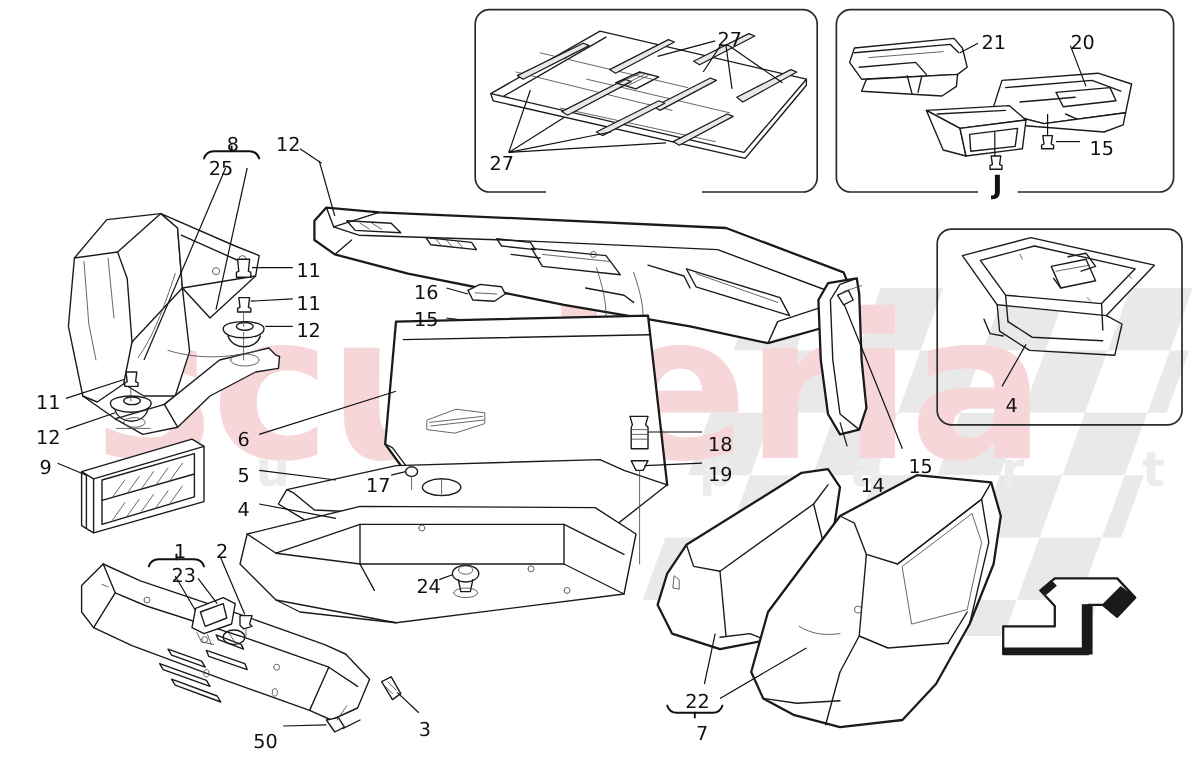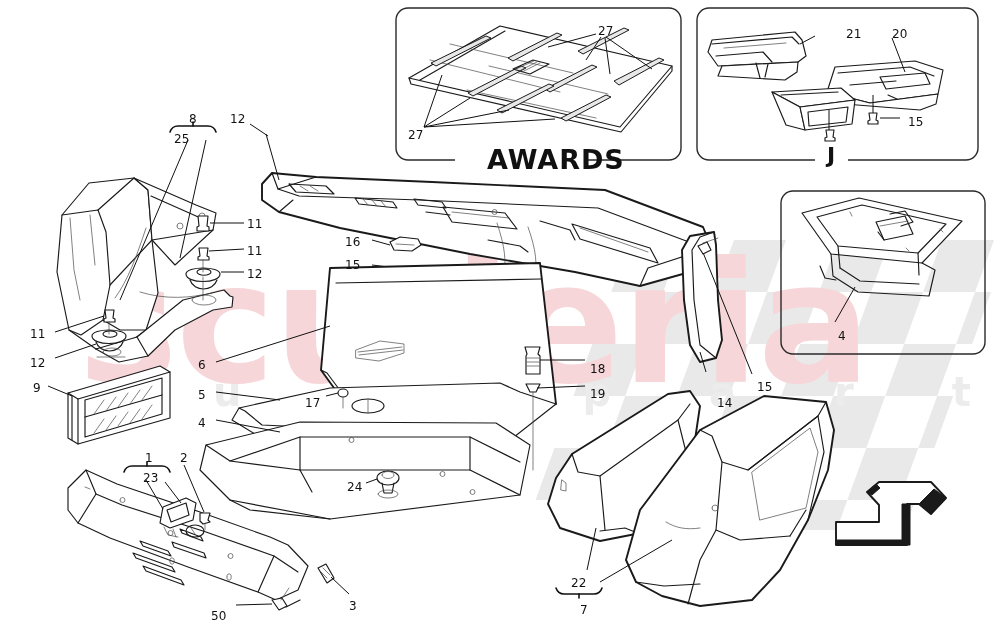--- a/index.html
+++ b/index.html
@@ -27,21 +27,21 @@
   svg#art .fillw-t{fill:#ffffff;stroke:#1a1a1a;stroke-width:1.9;stroke-linejoin:round;}
   svg#art .fillg{fill:#e8e8e8;stroke:#1a1a1a;stroke-width:1.0;stroke-linejoin:round;}
   svg#art .fillk{fill:#1a1a1a;stroke:#1a1a1a;stroke-width:1;}
   svg#art .lead{fill:none;stroke:#111;stroke-width:1.0;}
   svg#art .panelb{fill:none;stroke:#2a2a2a;stroke-width:1.4;}
   svg#art .brace{fill:none;stroke:#111;stroke-width:1.6;stroke-linecap:round;}
 
   
   .lbl{position:absolute;font-family:"DejaVu Sans",sans-serif;font-size:15px;
        color:#111;white-space:nowrap;line-height:1;}
-  .lbl.num{font-size:12px;}
+  .lbl.num{font-size:16px;}
   .lbl.big{font-size:27px;font-weight:700;letter-spacing:1px;}
   .lbl.jlbl{font-size:22px;font-weight:700;}
 </style>
 </head>
 <body>
 
 <div id="stage">
 
   <div class="wm-layer">
     <div class="wm-flag" id="flagbox">
@@ -477,22 +477,21 @@
       <div class="lbl num" style="left: 305px; top: 397px; text-align: right;">17</div>
       <div class="lbl num" style="left: 347px; top: 481px;">24</div>
       <div class="lbl num" style="left: 590px; top: 363px; text-align: center;">18</div>
       <div class="lbl num" style="left: 590px; top: 388px;">19</div>
       <div class="lbl num" style="left: 717px; top: 397px;">14</div>
       <div class="lbl num" style="left: 757px; top: 381px;">15</div>
       <div class="lbl num" style="left: 571px; top: 577px;">22</div>
       <div class="lbl num" style="left: 580px; top: 604px;">7</div>
       <div class="lbl num" style="left: 598px; top: 25px;">27</div>
       <div class="lbl num" style="left: 408px; top: 129px;">27</div>
-      <div class="lbl num" style="left: 846px; top: 28px;">21</div>
+      <div class="lbl num" style="left: 818px; top: 28px;">21</div>
       <div class="lbl num" style="left: 892px; top: 28px;">20</div>
       <div class="lbl num" style="left: 908px; top: 116px;">15</div>
       <div class="lbl num" style="left: 838px; top: 330px;">4</div>
     </div>
 
-  <div class="lbl big" style="left:487px;top:146px;">AWARDS</div>
   <div class="lbl jlbl" style="left:827px;top:145px;">J</div>
 
 </div>
 
 </body></html>

